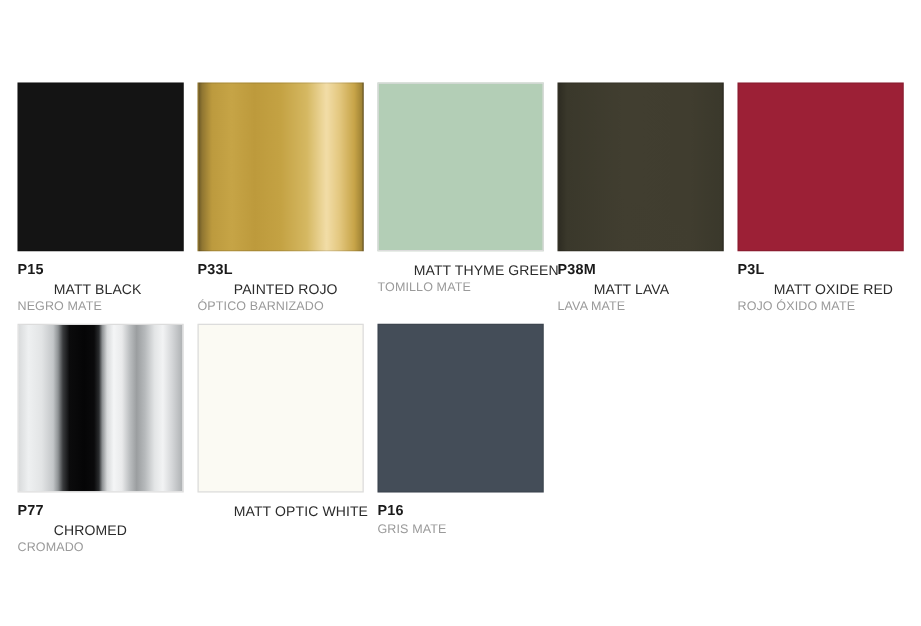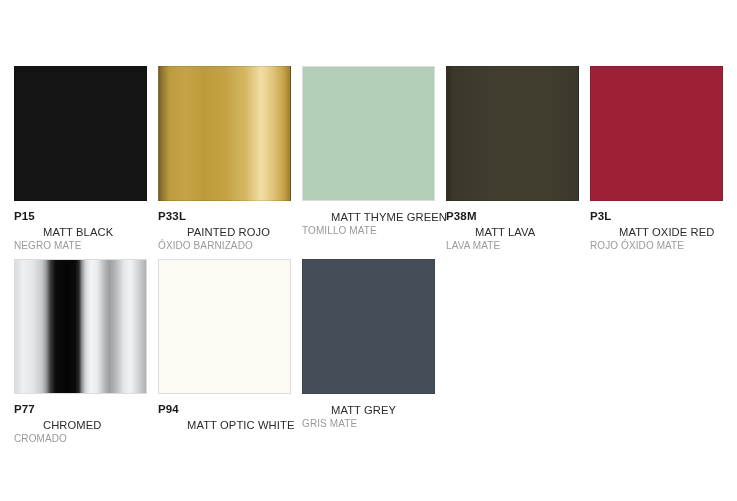--- a/index.html
+++ b/index.html
@@ -92,21 +92,21 @@
           <div class="code">P15</div>
           <div class="name-en">MATT BLACK</div>
           <div class="name-es">NEGRO MATE</div>
         </div>
       </div>
       <div class="swatch-cell">
         <div class="swatch-chip" style="background: linear-gradient(90deg, rgb(109, 90, 39) 0%, rgb(143, 117, 49) 2%, rgb(188, 154, 62) 8%, rgb(198, 164, 70) 20%, rgb(189, 154, 60) 34%, rgb(196, 162, 67) 50%, rgb(213, 184, 98) 66%, rgb(242, 221, 167) 78%, rgb(227, 199, 127) 86%, rgb(199, 164, 72) 95%, rgb(156, 128, 51) 100%);"></div>
         <div class="swatch-labels">
           <div class="code">P33L</div>
           <div class="name-en">PAINTED ROJO</div>
-          <div class="name-es">ÓXIDO BARNIZADO</div>
+          <div class="name-es">ÓPTICO BARNIZADO</div>
         </div>
       </div>
       <div class="swatch-cell">
         <div class="swatch-chip light-chip" style="background: rgb(179, 206, 182);"></div>
         <div class="swatch-labels">
           <div class="name-en">MATT THYME GREEN</div>
           <div class="name-es">TOMILLO MATE</div>
         </div>
       </div>
       <div class="swatch-cell">
@@ -129,25 +129,24 @@
         <div class="swatch-chip light-chip" style="background: linear-gradient(90deg, rgb(217, 219, 220) 0%, rgb(238, 240, 241) 6%, rgb(226, 228, 229) 14%, rgb(195, 198, 200) 21%, rgb(143, 147, 149) 24%, rgb(58, 60, 62) 27%, rgb(11, 11, 12) 31%, rgb(5, 5, 6) 40%, rgb(10, 10, 11) 46%, rgb(43, 45, 47) 49%, rgb(142, 145, 147) 51%, rgb(216, 218, 219) 54%, rgb(244, 245, 246) 58%, rgb(233, 234, 235) 63%, rgb(185, 188, 190) 68%, rgb(155, 158, 160) 72%, rgb(182, 185, 187) 77%, rgb(227, 229, 230) 83%, rgb(242, 243, 244) 88%, rgb(210, 212, 214) 94%, rgb(174, 177, 179) 100%);"></div>
         <div class="swatch-labels">
           <div class="code">P77</div>
           <div class="name-en">CHROMED</div>
           <div class="name-es">CROMADO</div>
         </div>
       </div>
       <div class="swatch-cell">
         <div class="swatch-chip light-chip" style="background: rgb(251, 250, 243);"></div>
         <div class="swatch-labels">
-          <div class="code">P94</div>
           <div class="name-en">MATT OPTIC WHITE</div>
         </div>
       </div>
       <div class="swatch-cell">
         <div class="swatch-chip" style="background: rgb(68, 77, 88);"></div>
         <div class="swatch-labels">
-          <div class="name-en">MATT GREY</div>
+          <div class="code">P16</div>
           <div class="name-es">GRIS MATE</div>
         </div>
       </div>
     </div>
 </div>
 
 </body></html>

